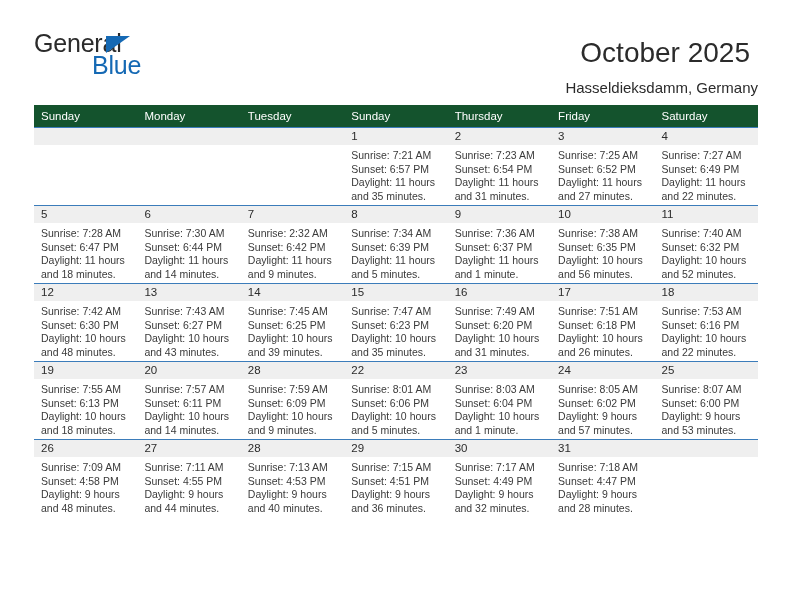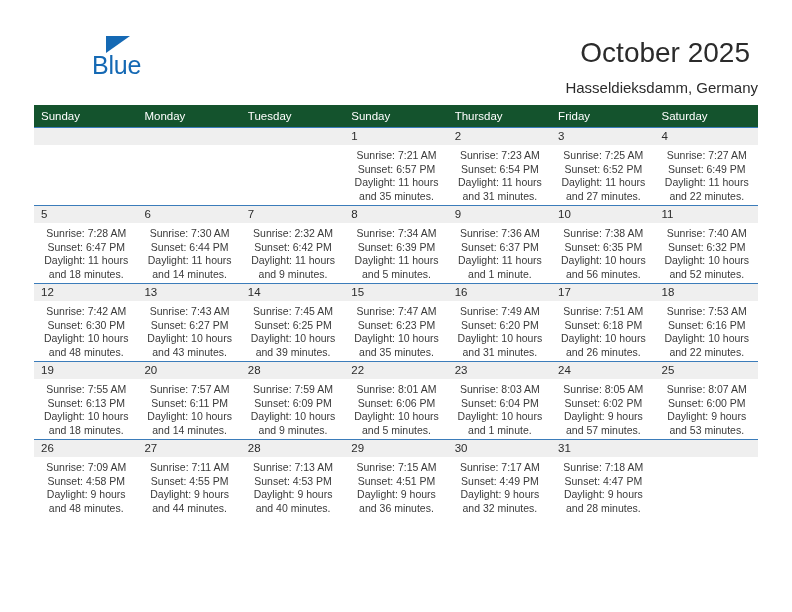--- a/index.html
+++ b/index.html
@@ -126,37 +126,37 @@
     color: #2b2b2b;
   }
   td.empty-cell .daynum-band {
     background: #efefef;
   }
   .cell-body {
     padding: 4px 6px 0 7px;
     font-size: 10.5px;
     line-height: 13.6px;
     color: #3a3a3a;
-    text-align: center;
   }
   .cell-body div {
     white-space: normal;
   }
   .sr-line, .ss-line, .dl-line {
     display: block;
   }
 </style>
 </head>
 <body>
 
 <div class="page">
 
   <div class="header">
 
     <div class="brand">
+      <span class="brand-general">General</span>
       <span class="brand-triangle"></span>
       <span class="brand-blue">Blue</span>
     </div>
 
     <div class="title-block">
       <h1 class="cal-title">October 2025</h1>
       <h2 class="cal-subtitle">Hasseldieksdamm, Germany</h2>
     </div>
 
   </div>

